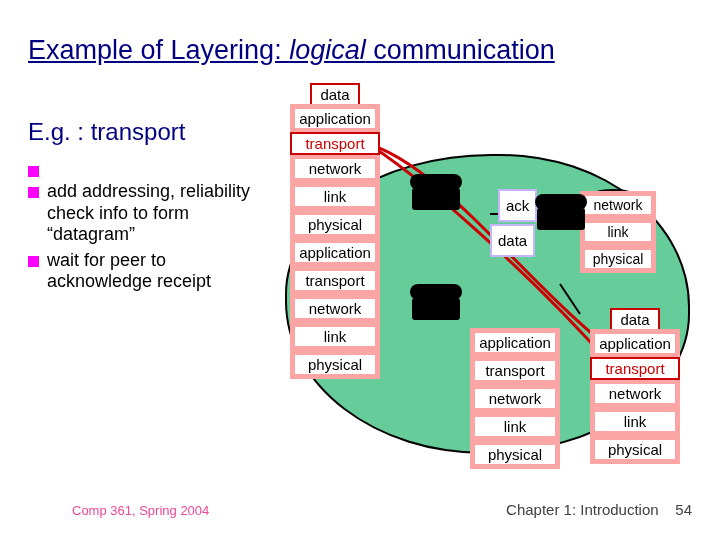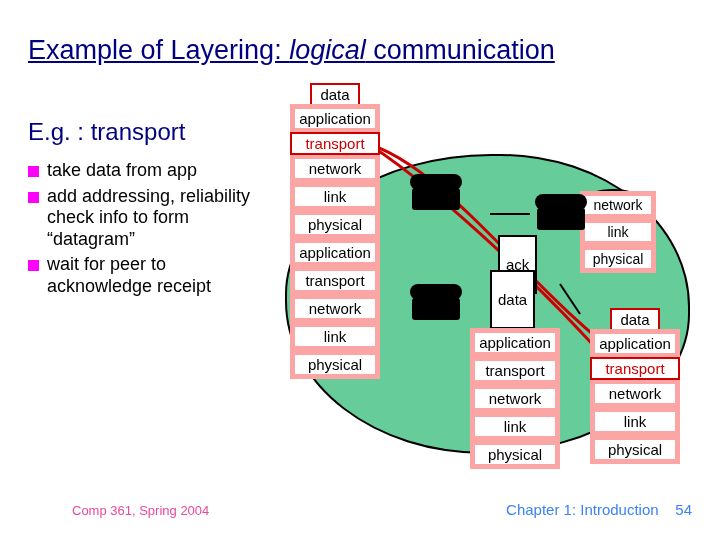--- a/index.html
+++ b/index.html
@@ -102,26 +102,25 @@
   .phone-body {
     width: 48px; height: 22px; background:#000; border-radius: 3px;
     position:absolute; bottom:0; left:2px;
   }
   .phone-hand {
     width:52px; height:16px; background:#000; border-radius: 8px;
     position:absolute; top:0;
   }
   .acklabel {
     position:absolute;
-    border: 2px solid #000000;
+    border: 2px solid #c4b5fd;
     background:#fff;
     font-size: 15px;
-    padding: 19px 6px;
+    padding: 6px 6px;
     text-align:center;
-    margin-top:46px;
   }
   .router {
     position: absolute;
     width: 56px; height: 40px;
   }
   .router .cyl {
     width: 56px; height: 36px; background:#fff; border:2px solid #000;
     border-radius: 50%/30%;
   }
   .footer-left {
@@ -129,38 +128,37 @@
     bottom: 22px;
     left: 72px;
     font-size: 13px;
     color: #ec4899;
   }
   .footer-right {
     position: absolute;
     bottom: 22px;
     right: 28px;
     font-size: 15px;
-    color: #3b82f6;
+    color: #404040;
     margin-left: 28px;
   }
   svg.arrows { position:absolute; left:0; top:0; width:100%; height:100%; pointer-events:none; }
 </style>
 </head>
 <body>
 
 <div class="title">
   <span>Example of Layering: </span><em>logical</em><span> communication</span>
 </div>
 
 <div class="subhead">E.g. : transport</div>
 
 <div class="bullets">
   <div class="item">
       <div class="sq"></div>
-      <div>take data from app</div>
     </div>
   <div class="item">
       <div class="sq"></div>
       <div>add addressing, reliability check info to form “datagram”</div>
     </div>
   <div class="item">
       <div class="sq"></div>
       <div>wait for peer to acknowledge receipt</div>
     </div>
 </div>

